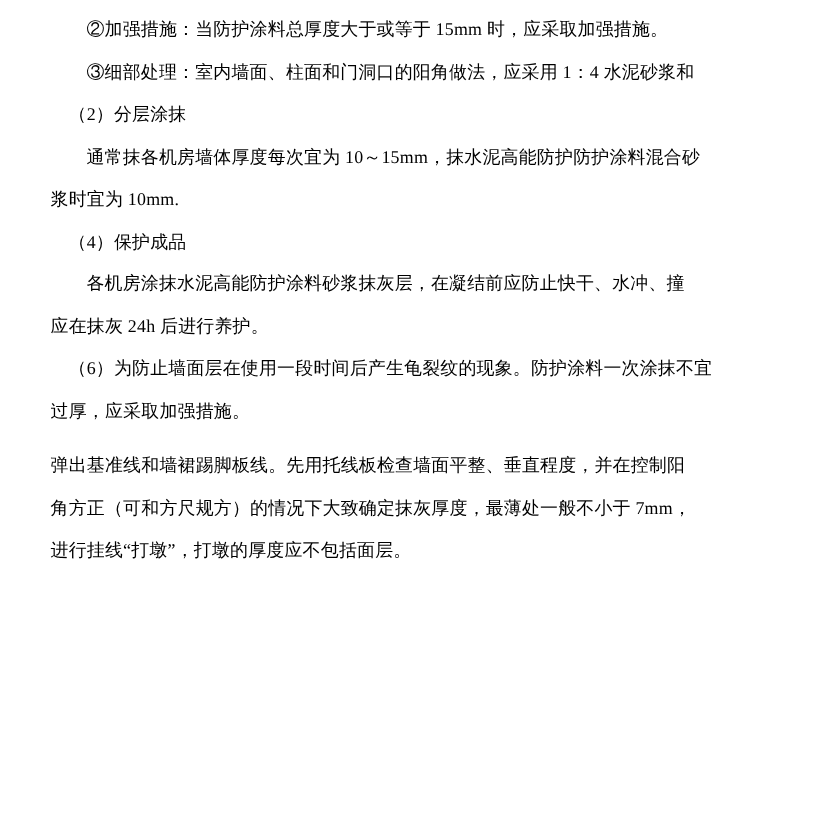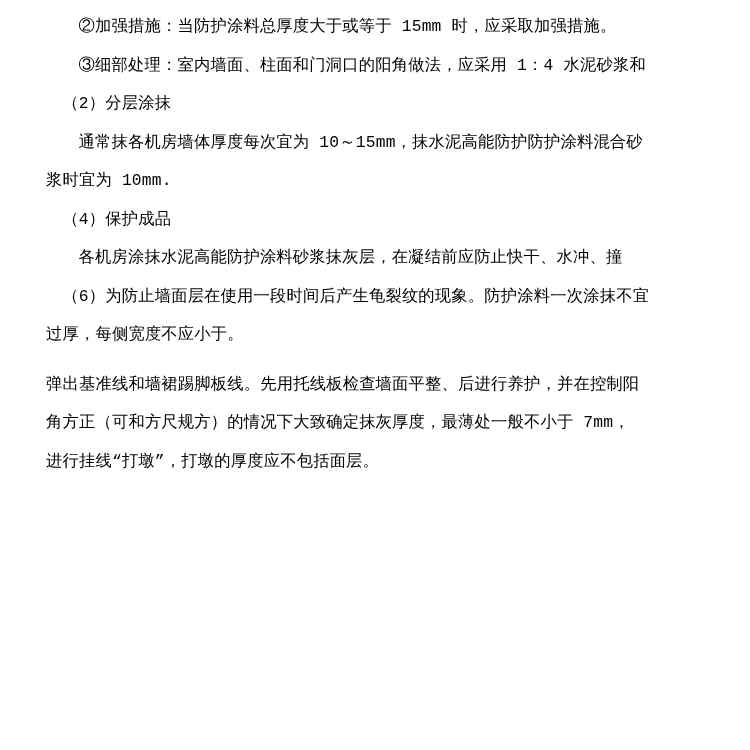--- a/index.html
+++ b/index.html
@@ -13,21 +13,20 @@
     overflow: hidden;
     font-family: "Liberation Serif", "DejaVu Serif", serif;
     color: #000000;
   }
   #page {
     box-sizing: border-box;
     width: 750px;
     height: 750px;
     padding: 8px 46px 0 46px;
     background: #ffffff;
-    font-family: Liberation Mono, monospace;
   }
   .para {
     font-size: 16.3px;
     line-height: 38.5px;
     text-align: justify;
     text-justify: inter-ideograph;
     margin: 0;
     letter-spacing: 0.2px;
     white-space: pre-wrap;
   }
@@ -49,20 +48,21 @@
 
 <div id="page">
   <div id="paragraph-container">
       <div class="para indent2">②加强措施：当防护涂料总厚度大于或等于 15mm 时，应采取加强措施。</div>
       <div class="para indent2">③细部处理：室内墙面、柱面和门洞口的阳角做法，应采用 1：4 水泥砂浆和</div>
       <div class="para indent1">（2）分层涂抹</div>
       <div class="para indent2">通常抹各机房墙体厚度每次宜为 10～15mm，抹水泥高能防护防护涂料混合砂</div>
       <div class="para noindent">浆时宜为 10mm.</div>
       <div class="para indent1">（4）保护成品</div>
       <div class="para indent2">各机房涂抹水泥高能防护涂料砂浆抹灰层，在凝结前应防止快干、水冲、撞</div>
+      <div class="para noindent">应在抹灰 24h 后进行养护。</div>
       <div class="para indent1">（6）为防止墙面层在使用一段时间后产生龟裂纹的现象。防护涂料一次涂抹不宜</div>
-      <div class="para noindent">过厚，每侧宽度不应小于。</div>
+      <div class="para noindent">过厚，应采取加强措施。</div>
       <div class="gap"></div>
-      <div class="para noindent">弹出基准线和墙裙踢脚板线。先用托线板检查墙面平整、后进行养护，并在控制阳</div>
+      <div class="para noindent">弹出基准线和墙裙踢脚板线。先用托线板检查墙面平整、垂直程度，并在控制阳</div>
       <div class="para noindent">角方正（可和方尺规方）的情况下大致确定抹灰厚度，最薄处一般不小于 7mm，</div>
       <div class="para noindent">进行挂线“打墩”，打墩的厚度应不包括面层。</div>
     </div>
 </div>
 
 </body></html>

